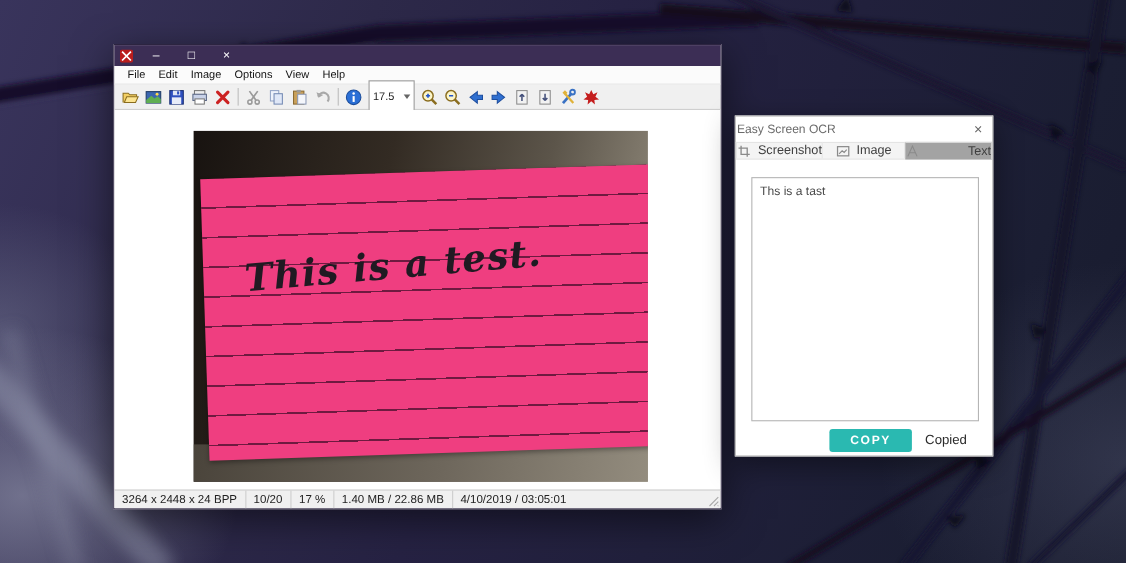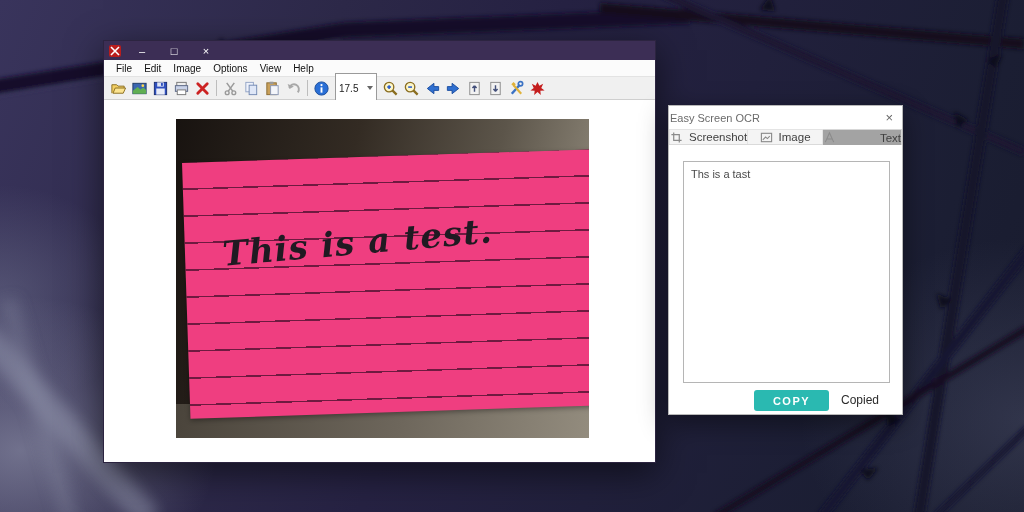--- a/index.html
+++ b/index.html
@@ -251,20 +251,30 @@
     </div>
 
     <div class="iv-canvas">
       <div class="photo">
         <div class="photo-bottom"></div>
         <div class="card"></div>
         <div class="handwriting">This is a test.</div>
       </div>
     </div>
 
+    <div class="iv-statusbar">
+      <span class="sb-cell">3264 x 2448 x 24 BPP</span>
+      <span class="sb-cell">10/20</span>
+      <span class="sb-cell">17 %</span>
+      <span class="sb-cell">1.40 MB / 22.86 MB</span>
+      <span class="sb-cell" style="border-right:none;">4/10/2019 / 03:05:01</span>
+      <svg class="sb-grip" width="10" height="10" viewBox="0 0 10 10">
+        <path d="M9 1 L1 9 M9 5 L5 9 M9 8.5 L8.5 9" stroke="#aaa" stroke-width="1"></path>
+        </svg>
+    </div>
   </div>
 
   <div class="ocr">
     <div class="ocr-titlebar">
       <span class="ocr-title">Easy Screen OCR</span>
       <span class="ocr-close">×</span>
     </div>
     <div class="ocr-tabs">
       <div class="ocr-tab">
         <svg viewBox="0 0 14 14">

